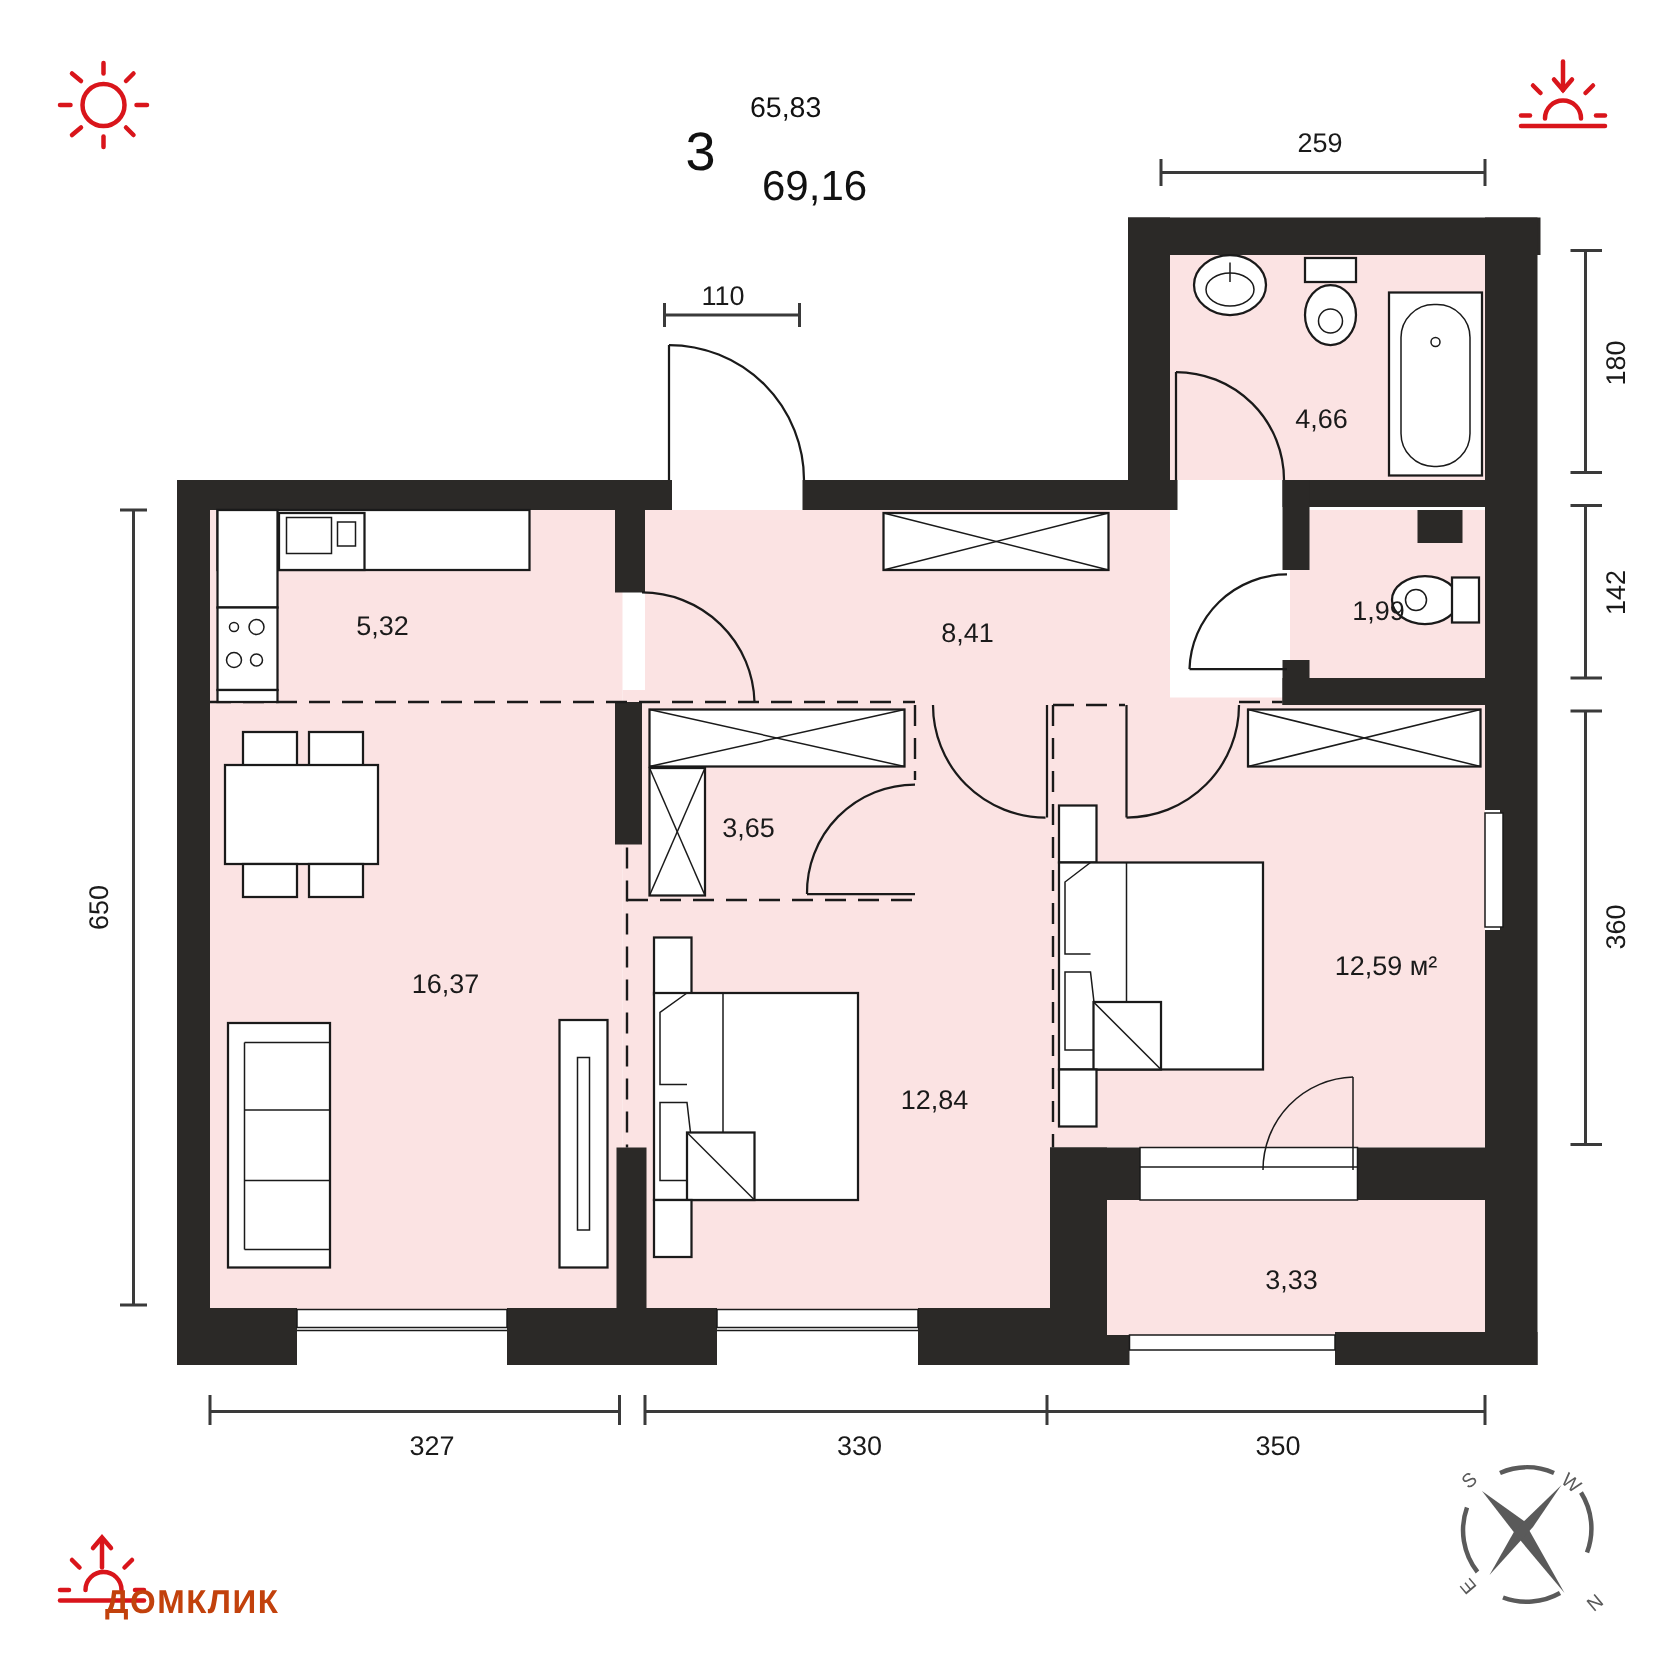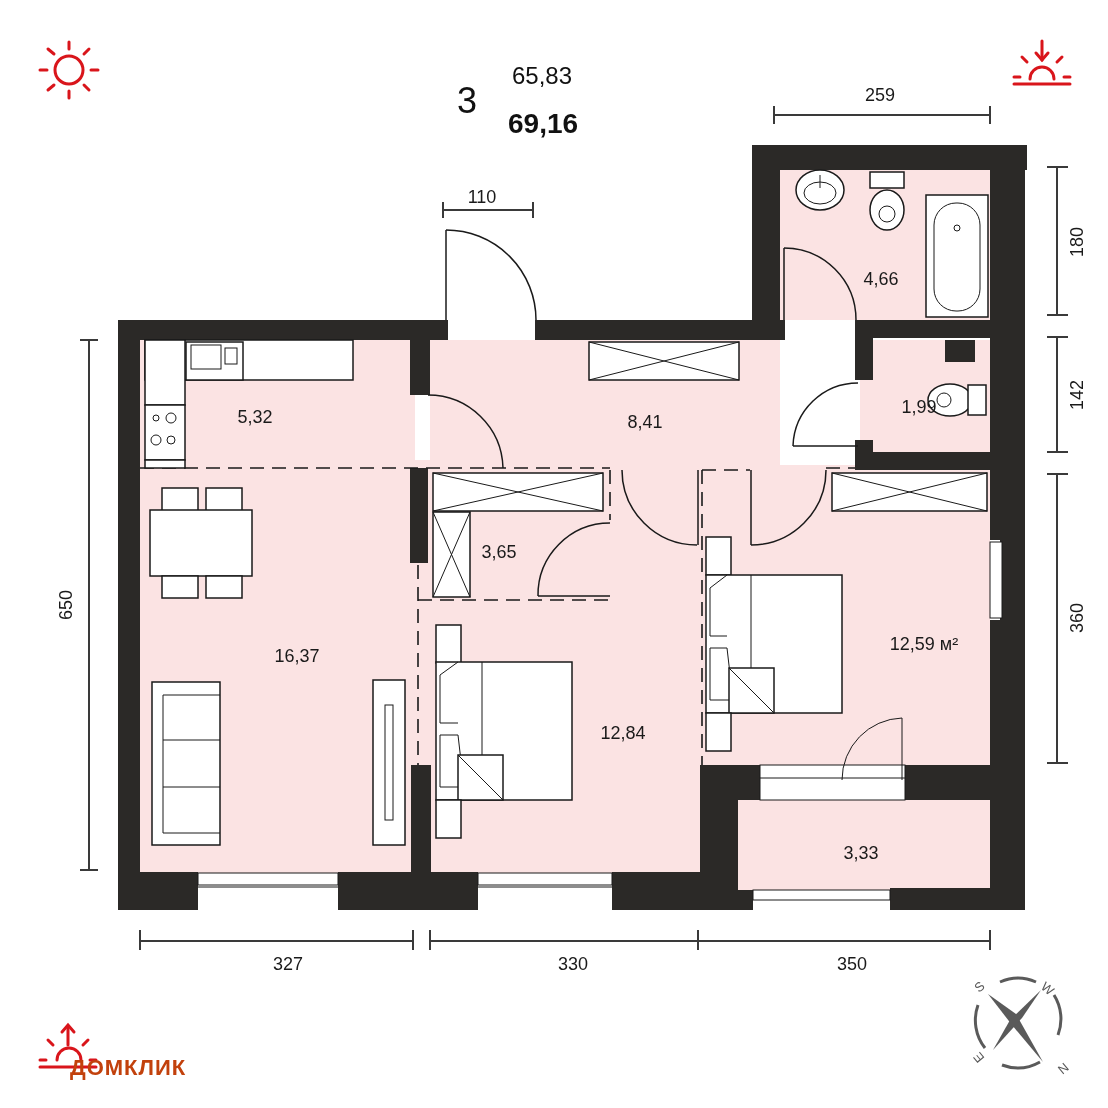--- a/index.html
+++ b/index.html
@@ -12,22 +12,22 @@
   .line { fill: none; stroke: #1a1a1a; stroke-width: 1.5; }
   .thin { fill: none; stroke: #1a1a1a; stroke-width: 1; }
   .dash { fill: none; stroke: #1a1a1a; stroke-width: 1.6; stroke-dasharray: 14 8; }
   .dim { fill: none; stroke: #3a3a3a; stroke-width: 2; }
   .win { fill: #ffffff; stroke: #1a1a1a; stroke-width: 1; }
   .sun { fill: none; stroke: #d9151b; stroke-width: 3; stroke-linecap: round; }
   .area-label { font-family: "Liberation Sans", sans-serif; font-size: 18px; fill: #1a1a1a; }
   .dim-label { font-family: "Liberation Sans", sans-serif; font-size: 18px; fill: #1a1a1a; }
   .hdr { position: absolute; font-family: "Liberation Sans", sans-serif; color: #111; }
   .hdr-rooms { left: 457px; top: 80px; font-size: 36px; }
-  .hdr-living { left: 512px; top: 62px; font-size: 24px; }
-  .hdr-total { left: 508px; top: 108px; font-size: 28px; font-weight: bold; }
+  .hdr-living { left: 500px; top: 62px; font-size: 19px; }
+  .hdr-total { left: 508px; top: 108px; font-size: 28px; font-weight: normal; }
   .watermark { position: absolute; left: 70px; top: 1055px; font-size: 22px; font-weight: bold;
                color: #c2410c; letter-spacing: 1px; }
   .compass-letter { font-family: "Liberation Sans", sans-serif; font-size: 13px; fill: #5a5a5a; }
 </style>
 </head>
 <body>
 
 <div class="hdr hdr-rooms">3</div>
 <div class="hdr hdr-living">65,83</div>
 <div class="hdr hdr-total">69,16</div>

